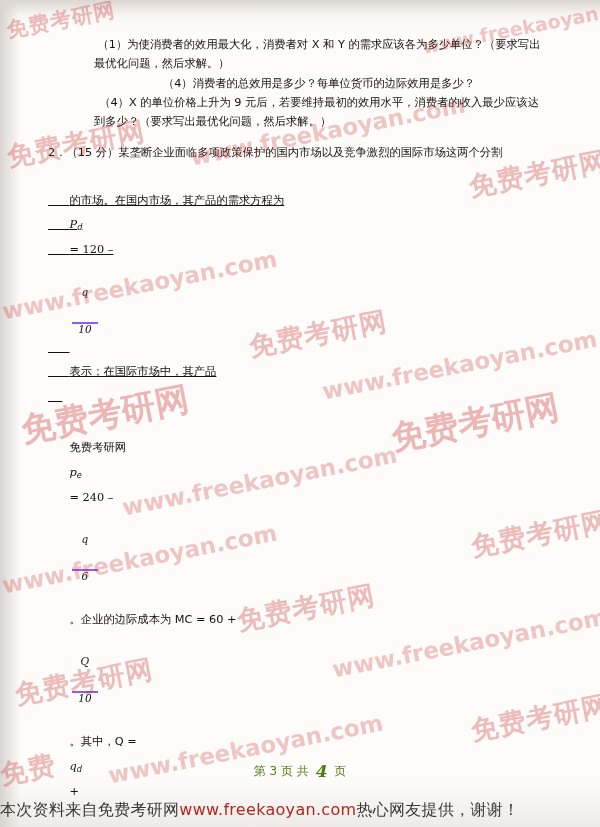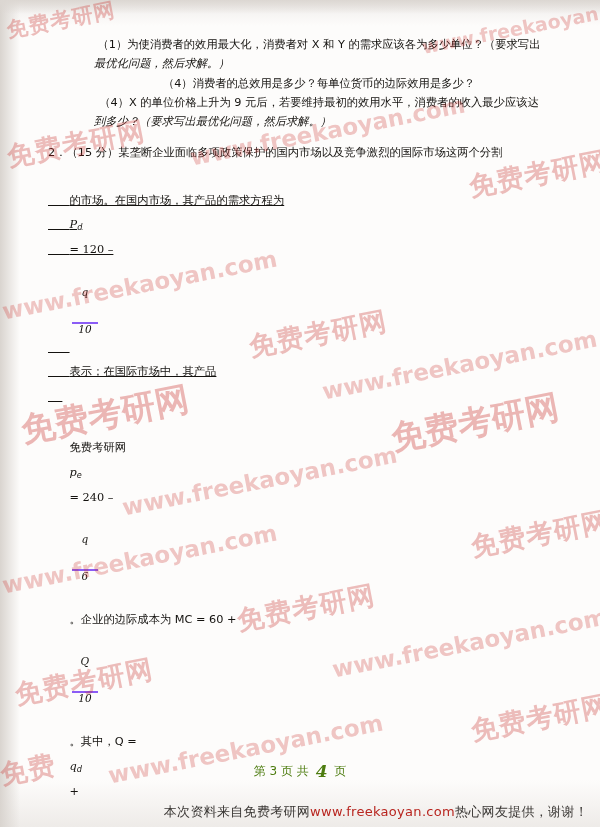--- a/index.html
+++ b/index.html
@@ -22,21 +22,21 @@
   }
   .content{
     position:absolute;
     left:48px;right:36px;top:36px;
     color:#14120f;
     font-size:11.3px;
     line-height:1.62;
   }
   .ln{white-space:pre-wrap;}
   .indent1{padding-left:26px;text-indent:0;text-align:center;}
-  .indent2{padding-left:46px;font-style:italic;}
+  .indent2{padding-left:46px;}
   .blk{margin-bottom:1px;}
   .sec-gap{height:12px;}
   .frac{
     display:inline-block;
     vertical-align:-0.55em;
     text-align:center;
     font-family:"DejaVu Serif","Liberation Serif",serif;
     font-style:italic;
     font-size:10.5px;
     line-height:1.12;
@@ -57,22 +57,22 @@
   .footer .pnum{
     font-family:"DejaVu Serif","Liberation Serif",serif;
     font-size:17px;
     font-weight:bold;
     font-style:italic;
     vertical-align:-2px;
     padding:0 3px;
   }
   .bottombar{
     position:absolute;left:0;right:12px;bottom:6px;
-    text-align:right;
-    font-size:13px;
+    text-align:left;
+    font-size:16px;
     color:#3a3734;
     letter-spacing:0.3px;
   }
   .bottombar .red{color:#b8251f;}
   
   .wm{
     position:absolute;
     font-weight:bold;
     color:rgba(200,40,35,0.30);
     white-space:nowrap;

